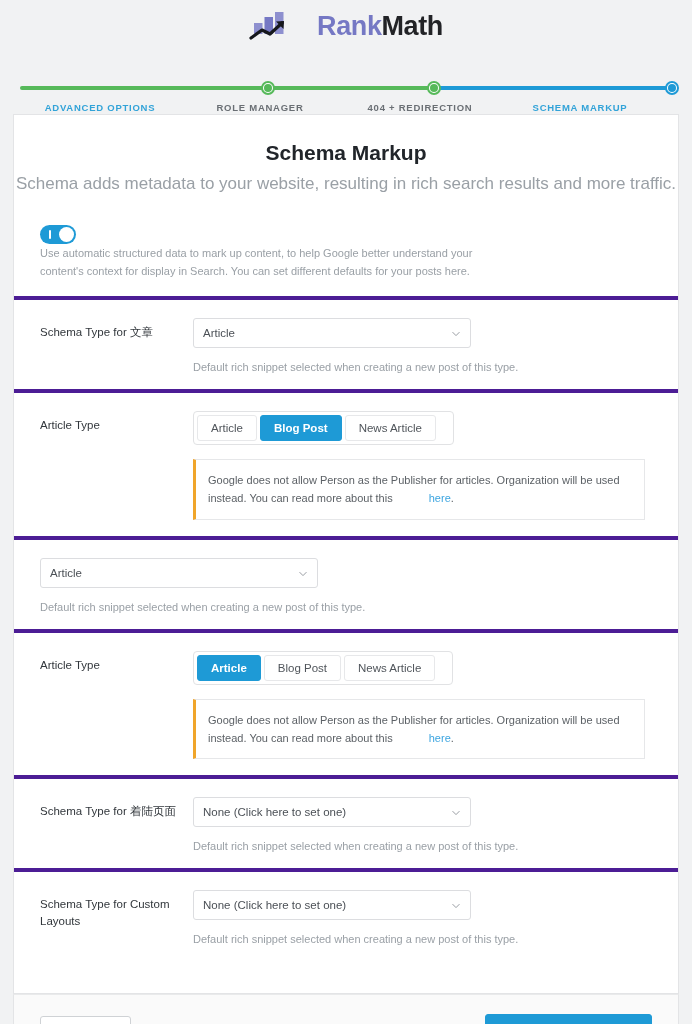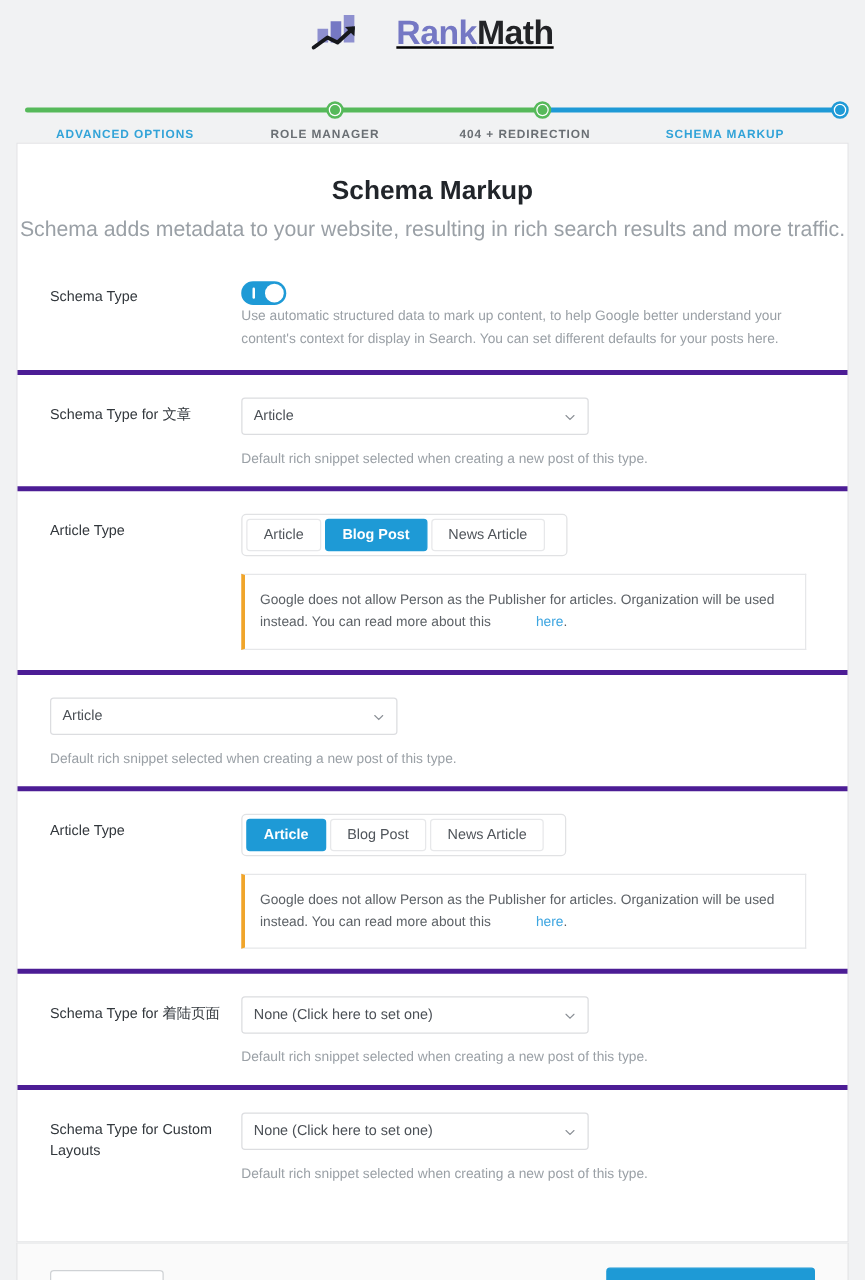--- a/index.html
+++ b/index.html
@@ -11,21 +11,21 @@
     -webkit-font-smoothing: antialiased;
   }
   .page { width: 692px; height: 1024px; position: relative; overflow: hidden; background: #f1f2f3; }
 
   
   .logo-bar {
     height: 52px;
     display: flex; align-items: center; justify-content: center;
     background: #f1f2f3;
   }
-  .logo { display: flex; align-items: center; gap: 20px; text-decoration: underline; }
+  .logo { display: flex; align-items: center; gap: 20px; }
   .logo-mark { width: 48px; height: 34px; display: block; }
   .logo-text { font-size: 27px; font-weight: bold; letter-spacing: -0.4px; line-height: 1; }
   .logo-rank { color: #7578c4; }
   .logo-math { color: #222326; }
 
   
   .steps { position: relative; height: 62px; padding: 0 0 0 0; }
   .step-labels {
     display: flex; position: absolute; top: 9px; left: 20px; right: 32px; margin-top: 41px;
   }
@@ -191,21 +191,20 @@
 
   <div class="card">
     <div class="card-head">
       <h1 class="card-title">Schema Markup</h1>
       <p class="card-sub">Schema adds metadata to your website, resulting in rich search results and more traffic.</p>
     </div>
 
     <div class="rows">
 
       <div class="row first">
-        <div class="row-label">Schema Type</div>
         <div class="row-field">
           <span class="toggle">
             <span class="bar"></span>
             <span class="knob"></span>
           </span>
           <div class="help">Use automatic structured data to mark up content, to help Google better understand your content's context for display in Search. You can set different defaults for your posts here.</div>
         </div>
       </div>
 
       <div class="row">

